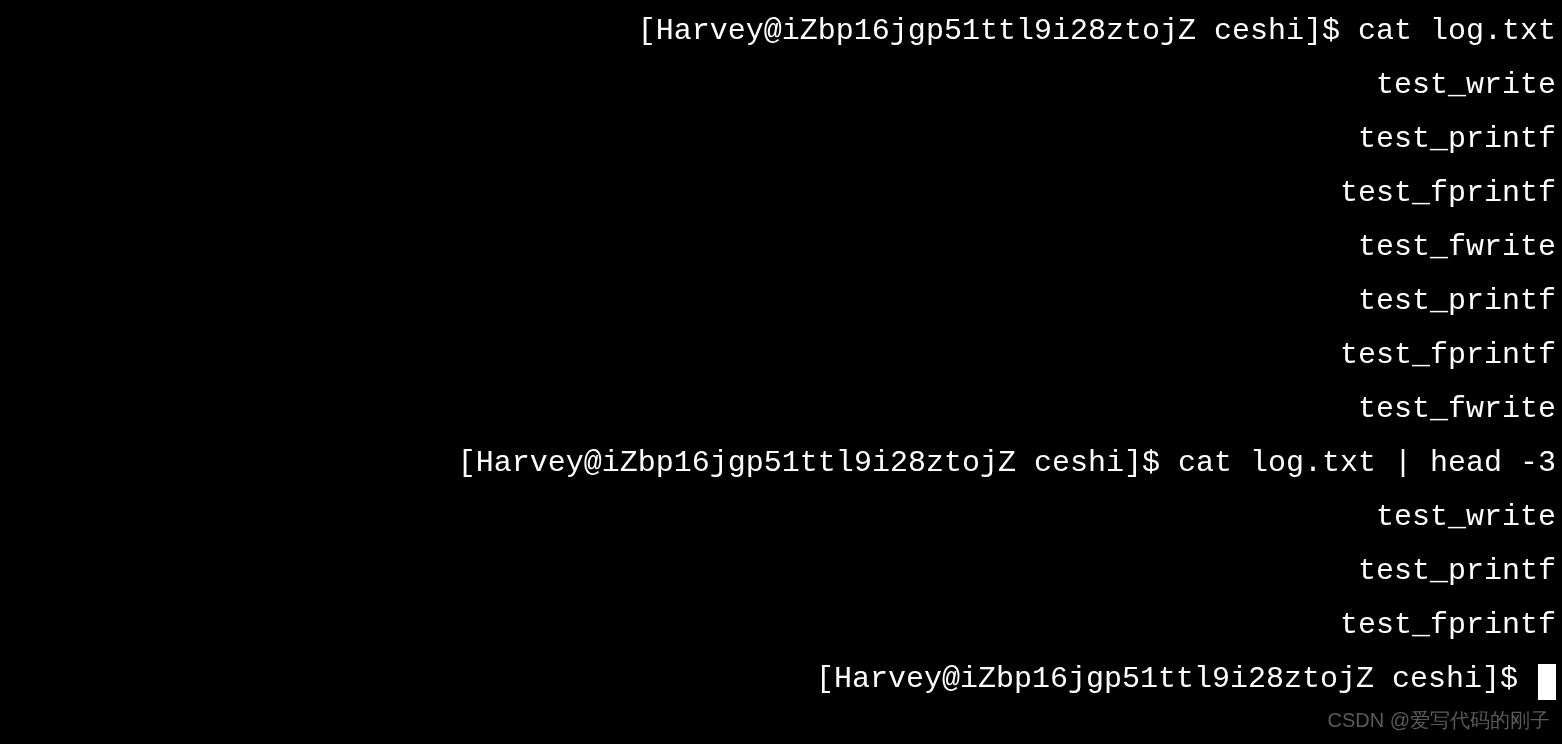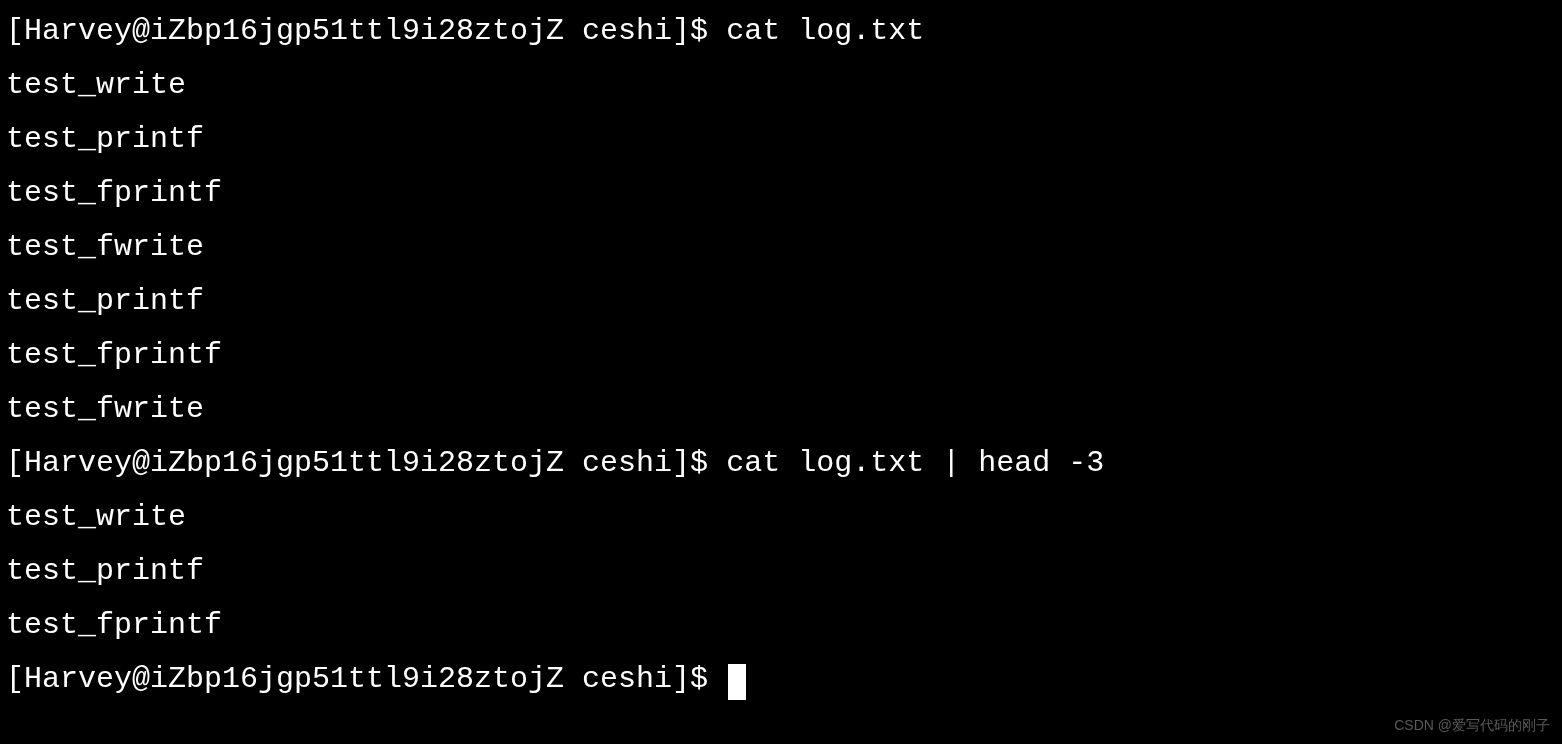--- a/index.html
+++ b/index.html
@@ -14,41 +14,42 @@
       font-size: 30px;
       line-height: 1.8;
       width: 1562px;
       height: 744px;
       padding: 4px 6px;
       position: relative;
       overflow: hidden;
     }
     .terminal {
       white-space: pre;
+      text-align: right;
     }
     .line {
       display: block;
     }
     .cursor {
       display: inline-block;
       width: 18px;
       height: 36px;
       background-color: #ffffff;
       vertical-align: text-bottom;
       margin-left: 2px;
       position: relative;
       top: 4px;
     }
     .watermark {
       position: absolute;
       bottom: 6px;
       right: 12px;
       color: #5a5a5a;
       font-family: Arial, "Microsoft YaHei", sans-serif;
-      font-size: 14px;
+      font-size: 20px;
       white-space: nowrap;
     }
   </style>
 </head>
 <body>
 
 <div class="terminal" id="terminal-root"><div class="line"><span>[Harvey@iZbp16jgp51ttl9i28ztojZ ceshi]$ </span><span>cat log.txt</span></div><div class="line"><span>test_write</span></div><div class="line"><span>test_printf</span></div><div class="line"><span>test_fprintf</span></div><div class="line"><span>test_fwrite</span></div><div class="line"><span>test_printf</span></div><div class="line"><span>test_fprintf</span></div><div class="line"><span>test_fwrite</span></div><div class="line"><span>[Harvey@iZbp16jgp51ttl9i28ztojZ ceshi]$ </span><span>cat log.txt | head -3</span></div><div class="line"><span>test_write</span></div><div class="line"><span>test_printf</span></div><div class="line"><span>test_fprintf</span></div><div class="line"><span>[Harvey@iZbp16jgp51ttl9i28ztojZ ceshi]$ </span><span class="cursor"></span></div></div>
 
 <div class="watermark">CSDN @爱写代码的刚子</div>
 

